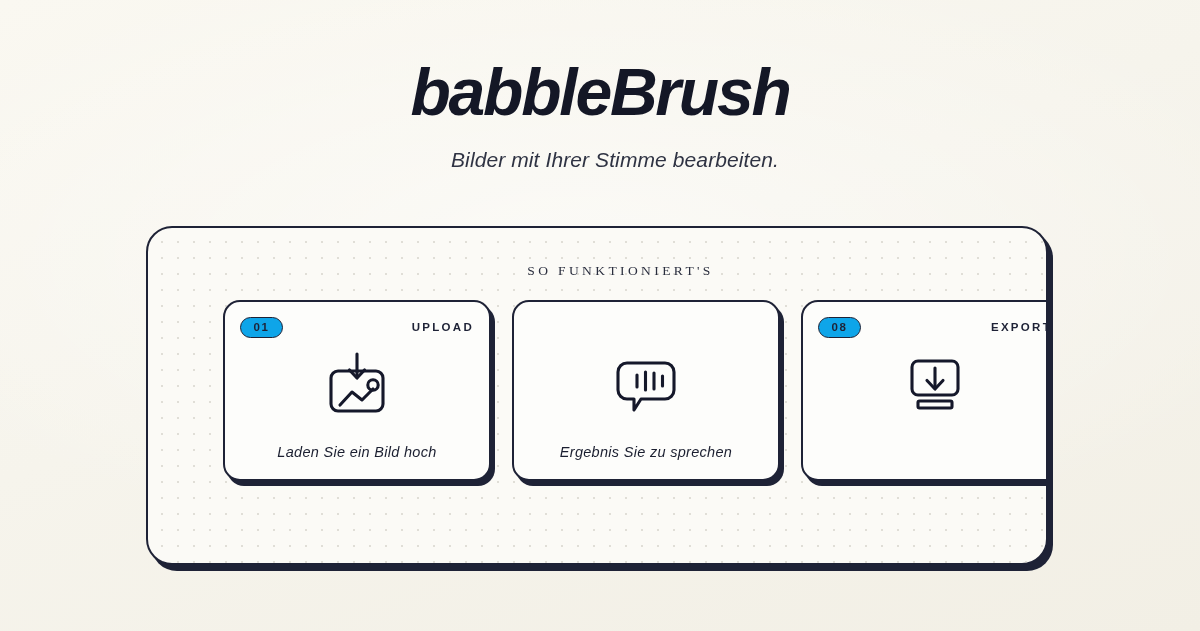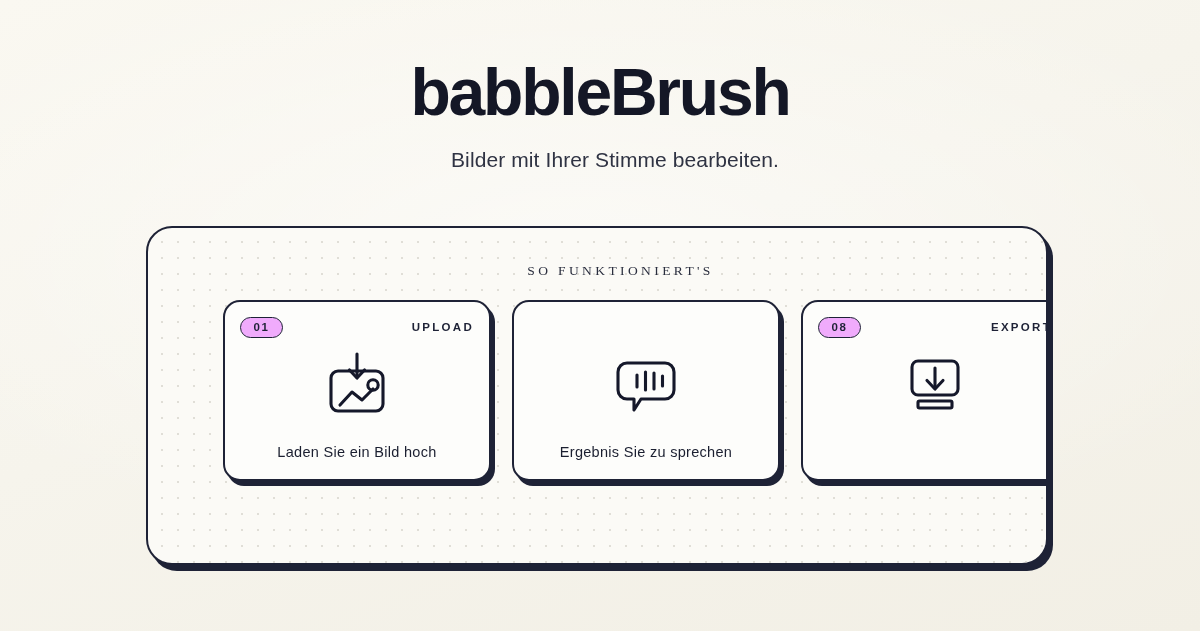--- a/index.html
+++ b/index.html
@@ -34,20 +34,21 @@
     height: 631px;
   }
 
   
   .header {
     position: absolute;
     top: 58px;
     left: 0;
     width: 1200px;
     text-align: center;
+    font-style: italic;
   }
 
   .brand {
     font-family: "Liberation Sans", sans-serif;
     font-size: 66px;
     font-weight: 700;
     letter-spacing: -2.2px;
     color: #141726;
     line-height: 1.05;
   }
@@ -148,21 +149,21 @@
     border: 1.6px solid #1e2236;
     border-radius: 11px;
     display: flex;
     align-items: center;
     justify-content: center;
     font-size: 11.5px;
     font-weight: 600;
     letter-spacing: 1.6px;
     color: #1e2236;
     padding: 0 5px;
-    background: #f0abfc;
+    background: #0ea5e9;
   }
 
   .card-label {
     font-size: 11.5px;
     font-weight: 700;
     letter-spacing: 2.3px;
     color: #1e2236;
   }
 
   .card-icon {
@@ -176,20 +177,21 @@
     justify-content: center;
   }
 
   .card-caption {
     position: absolute;
     bottom: 19px;
     left: 10px;
     right: 10px;
     text-align: center;
     font-size: 14.5px;
+    font-style: italic;
     font-weight: 500;
     color: #1b1f30;
     letter-spacing: 0.3px;
   }
 
   
   .panel-footer {
     position: absolute;
     bottom: 31px;
     left: 0;

